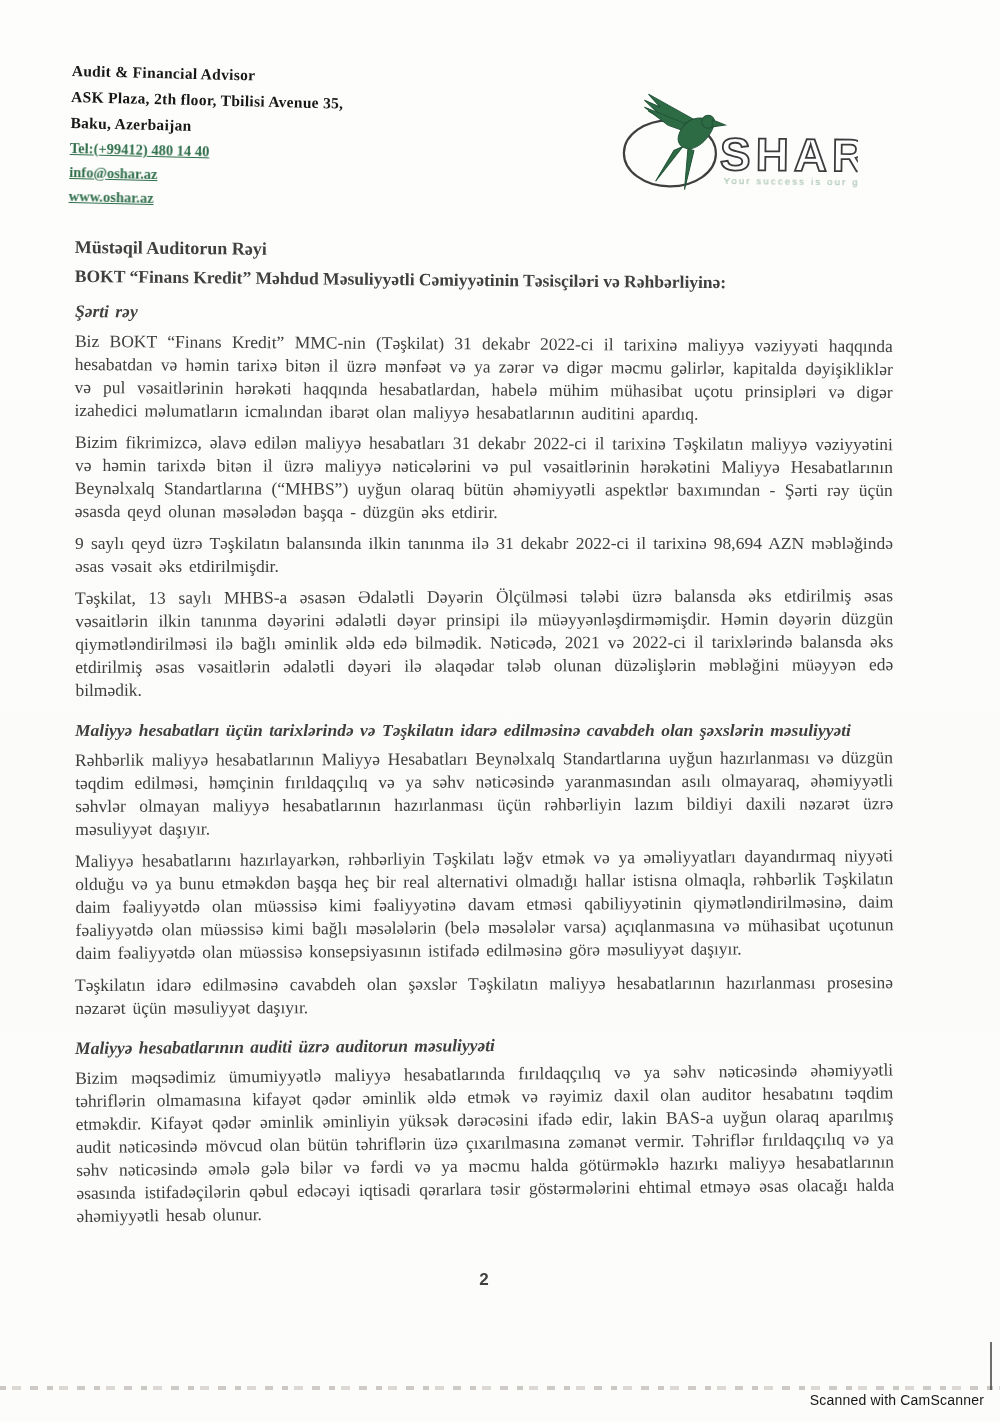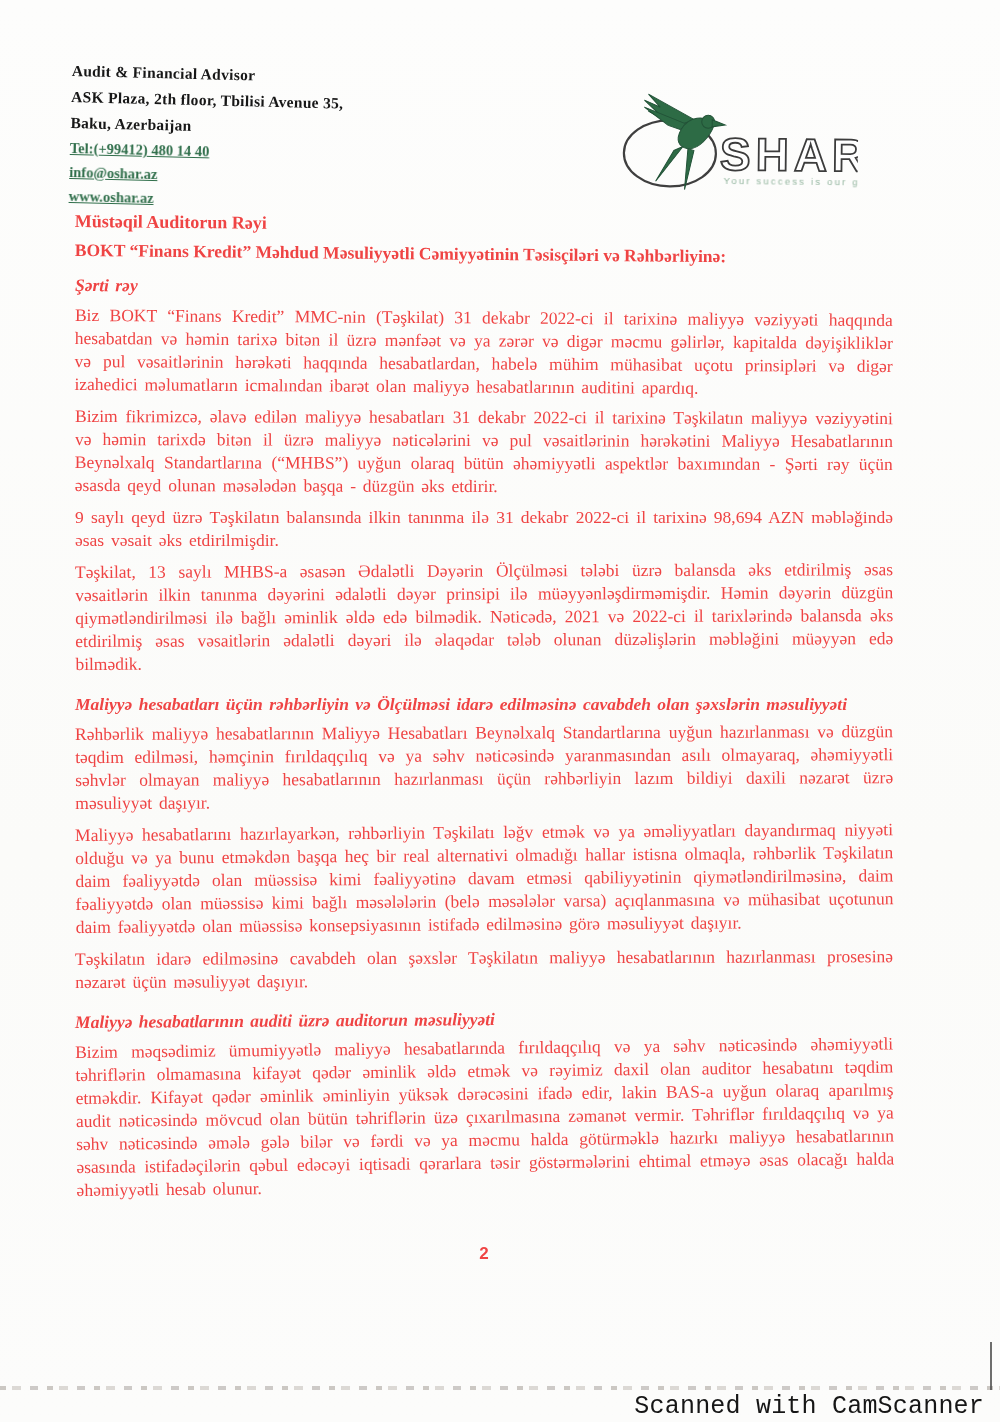--- a/index.html
+++ b/index.html
@@ -20,22 +20,22 @@
   .letterhead .lh-line{margin-bottom:8px;letter-spacing:.3px;}
   .letterhead .lh-green{
     color:#2f6e4a;text-decoration:underline;
     font-weight:bold;font-size:14.5px;margin-bottom:7px;
     filter:blur(.2px);
   }
   
   .logo{position:absolute;left:598px;top:88px;width:260px;height:112px;transform:rotate(.6deg);}
   
   .doc{
-    position:absolute;left:75px;top:210px;width:818px;
-    font-size:17.5px;line-height:23px;color:#ef4444;
+    position:absolute;left:75px;top:236px;width:818px;
+    font-size:17.5px;line-height:23px;color:#404040;
   }
   .doc p{
     margin:7px 0 9px 0;text-align:justify;word-spacing:2.5px;
   }
   .doc .h-bold{font-weight:bold;font-size:18px;margin:0 0 6px 0;}
   .doc .h-bi{font-weight:bold;font-style:italic;font-size:17.5px;margin:12px 0 6px 0;text-align:justify;word-spacing:2px;}
   .t-p07{transform:rotate(.55deg);transform-origin:left top;}
   .t-p04{transform:rotate(.35deg);transform-origin:left top;}
   .t-p02{transform:rotate(.15deg);transform-origin:left top;}
   .t-0{transform:rotate(0deg);}
@@ -55,22 +55,22 @@
       rgba(145,135,125,.30) 12px 21px, rgba(0,0,0,0) 21px 30px,
       rgba(110,100,95,.33) 30px 38px, rgba(0,0,0,0) 38px 47px);
     filter:blur(.4px);
   }
   .scan-tick{
     position:absolute;right:8px;top:1342px;width:2px;height:48px;
     background:#4a4a4a;opacity:.8;
   }
   .camscanner{
     position:absolute;right:16px;top:1392px;
-    font-family:Liberation Mono, monospace;
-    font-size:25px;color:#161616;letter-spacing:.2px;
+    font-family:Liberation Sans, sans-serif;
+    font-size:14px;color:#161616;letter-spacing:.2px;
   }
 </style>
 </head>
 <body>
 
 <div class="letterhead">
   <div class="lh-line">Audit &amp; Financial Advisor</div>
   <div class="lh-line">ASK Plaza, 2th floor, Tbilisi Avenue 35,</div>
   <div class="lh-line">Baku, Azerbaijan</div>
   <div class="lh-green">Tel:(+99412) 480 14 40</div>
@@ -99,21 +99,21 @@
   <div class="h-bold t-p07">Müstəqil Auditorun Rəyi</div>
   <div class="h-bold t-p07" style="font-size:17.5px;">BOKT “Finans Kredit” Məhdud Məsuliyyətli Cəmiyyətinin Təsisçiləri və Rəhbərliyinə:</div>
   <div class="h-bi t-p04">Şərti rəy</div>
 
   <p class="t-p04">Biz BOKT “Finans Kredit” MMC-nin (Təşkilat) 31 dekabr 2022-ci il tarixinə maliyyə vəziyyəti haqqında hesabatdan və həmin tarixə bitən il üzrə mənfəət və ya zərər və digər məcmu gəlirlər, kapitalda dəyişikliklər və pul vəsaitlərinin hərəkəti haqqında hesabatlardan, habelə mühim mühasibat uçotu prinsipləri və digər izahedici məlumatların icmalından ibarət olan maliyyə hesabatlarının auditini apardıq.</p>
   <p class="t-p02">Bizim fikrimizcə, əlavə edilən maliyyə hesabatları 31 dekabr 2022-ci il tarixinə Təşkilatın maliyyə vəziyyətini və həmin tarixdə bitən il üzrə maliyyə nəticələrini və pul vəsaitlərinin hərəkətini Maliyyə Hesabatlarının Beynəlxalq Standartlarına (“MHBS”) uyğun olaraq bütün əhəmiyyətli aspektlər baxımından - Şərti rəy üçün əsasda qeyd olunan məsələdən başqa -  düzgün əks etdirir.</p>
 
   <p class="t-0">9 saylı qeyd üzrə Təşkilatın balansında ilkin tanınma ilə 31 dekabr 2022-ci il tarixinə 98,694 AZN məbləğində əsas vəsait əks etdirilmişdir.</p>
   <p class="t-m02">Təşkilat, 13 saylı MHBS-a əsasən Ədalətli Dəyərin Ölçülməsi tələbi üzrə balansda əks etdirilmiş əsas vəsaitlərin ilkin tanınma dəyərini ədalətli dəyər prinsipi ilə müəyyənləşdirməmişdir. Həmin dəyərin düzgün qiymətləndirilməsi ilə bağlı əminlik əldə edə bilmədik. Nəticədə, 2021 və 2022-ci il tarixlərində balansda əks etdirilmiş əsas vəsaitlərin ədalətli dəyəri ilə əlaqədar tələb olunan düzəlişlərin məbləğini müəyyən edə bilmədik.</p>
 
-  <div class="h-bi sp-before t-0">Maliyyə hesabatları üçün rəhbərliyin və Ölçülməsi idarə edilməsinə cavabdeh olan şəxslərin məsuliyyəti</div>
+  <div class="h-bi sp-before t-0">Maliyyə hesabatları üçün tarixlərində və Təşkilatın idarə edilməsinə cavabdeh olan şəxslərin məsuliyyəti</div>
   <p class="t-m02">Rəhbərlik maliyyə hesabatlarının Maliyyə Hesabatları Beynəlxalq Standartlarına uyğun hazırlanması və düzgün təqdim edilməsi, həmçinin fırıldaqçılıq və ya səhv nəticəsində yaranmasından asılı olmayaraq, əhəmiyyətli səhvlər olmayan maliyyə hesabatlarının hazırlanması üçün rəhbərliyin lazım bildiyi daxili nəzarət üzrə məsuliyyət daşıyır.</p>
   <p class="t-m04">Maliyyə hesabatlarını hazırlayarkən, rəhbərliyin Təşkilatı ləğv etmək və ya əməliyyatları dayandırmaq niyyəti olduğu və ya bunu etməkdən başqa heç bir real alternativi olmadığı hallar istisna olmaqla, rəhbərlik Təşkilatın  daim fəaliyyətdə olan müəssisə kimi fəaliyyətinə davam etməsi qabiliyyətinin qiymətləndirilməsinə, daim fəaliyyətdə olan müəssisə kimi bağlı məsələlərin (belə məsələlər varsa) açıqlanmasına və mühasibat uçotunun daim fəaliyyətdə olan müəssisə konsepsiyasının istifadə edilməsinə görə məsuliyyət  daşıyır.</p>
   <p class="t-m02">Təşkilatın idarə edilməsinə cavabdeh olan şəxslər Təşkilatın maliyyə hesabatlarının hazırlanması prosesinə nəzarət üçün məsuliyyət daşıyır.</p>
 
   <div class="h-bi sp-before t-m04">Maliyyə hesabatlarının auditi üzrə auditorun məsuliyyəti</div>
   <p class="t-m06">Bizim məqsədimiz ümumiyyətlə maliyyə hesabatlarında fırıldaqçılıq və ya səhv nəticəsində əhəmiyyətli təhriflərin olmamasına kifayət qədər əminlik əldə etmək və rəyimiz daxil olan auditor hesabatını təqdim etməkdir. Kifayət qədər əminlik əminliyin yüksək dərəcəsini ifadə edir, lakin BAS-a uyğun olaraq aparılmış audit nəticəsində mövcud olan bütün təhriflərin üzə çıxarılmasına zəmanət vermir. Təhriflər fırıldaqçılıq və ya səhv nəticəsində əmələ gələ bilər və fərdi və ya məcmu halda götürməklə hazırkı maliyyə hesabatlarının əsasında istifadəçilərin qəbul edəcəyi iqtisadi qərarlara təsir göstərmələrini ehtimal etməyə əsas olacağı halda əhəmiyyətli hesab olunur.</p>
 
   <div class="page-number">2</div>
 </div>
 

